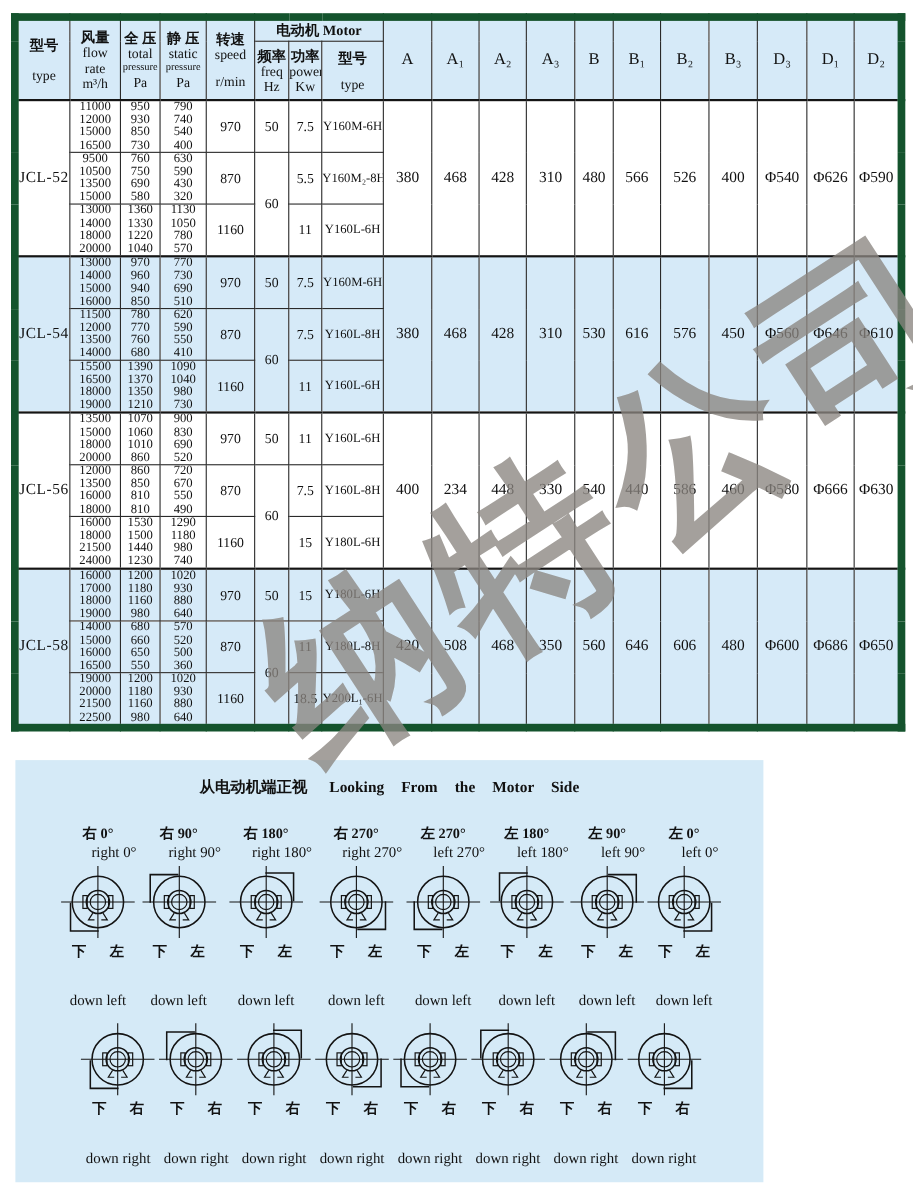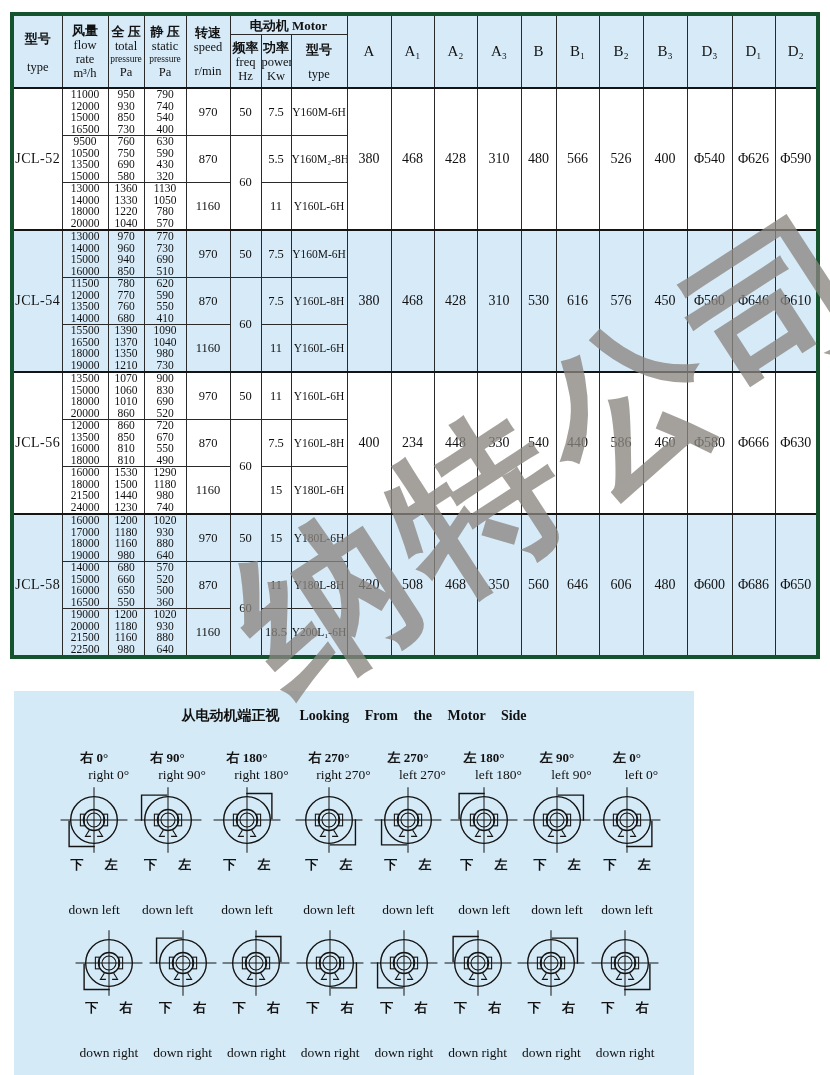--- a/index.html
+++ b/index.html
@@ -2,21 +2,21 @@
 <html><head>
 <meta charset="utf-8">
 <style>
   html,body{margin:0;padding:0;}
   body{width:830px;height:1075px;overflow:hidden;background:#fff;
        font-family:"Liberation Serif","DejaVu Serif",serif;color:#111;}
   .page{position:relative;width:830px;height:1075px;}
 
   
   table.spec{position:absolute;left:10px;top:12px;width:702px;border-collapse:collapse;
-             table-layout:fixed;border:4px solid #14532d;}
+             table-layout:fixed;border:7px solid #14532d;}
   table.spec th,table.spec td{border:1px solid #2a2a2a;text-align:center;vertical-align:middle;
              padding:0;overflow:hidden;}
   table.spec thead th{background:#d6eaf8;font-weight:normal;}
   .h-zh{font-size:13px;font-weight:bold;line-height:15px;}
   .h-en{font-size:12.5px;line-height:14px;}
   .h-small{font-size:9.5px;line-height:12px;}
   .h-gap{display:block;height:10px;}
   .dim-h{font-size:15px;}
   tr.block-start td{border-top:2px solid #141414;}
   tr.shaded td{background:#d6eaf8;}
@@ -30,21 +30,21 @@
   
   .watermark{position:absolute;left:195px;top:555px;z-index:5;pointer-events:none;
              transform:rotate(-33deg);transform-origin:0 0;
              font-size:168px;font-weight:bold;letter-spacing:12px;white-space:nowrap;
              color:rgba(138,133,128,0.78);}
 
   
   .panel{position:absolute;left:14px;top:691px;width:680px;height:384px;background:#d5eaf7;}
   .panel-title{text-align:center;margin-top:16px;font-size:14px;font-weight:bold;}
   .panel-title .en{margin-left:20px;word-spacing:12px;}
-  .diag-row{display:flex;justify-content:flex-end;padding:0 32px 0 58px;}
+  .diag-row{display:flex;justify-content:center;padding:0 55px 0 58px;}
   .diag-row.r1{margin-top:24px;}
   .diag-row.r2{margin-top:8px;}
   .diag-cell{width:82px;display:flex;flex-direction:column;align-items:center;}
   .o-zh{font-size:13px;font-weight:bold;white-space:nowrap;}
   .o-en{font-size:13.5px;white-space:nowrap;line-height:15px;margin-left:29px;}
   .cap-zh{font-size:13px;font-weight:bold;letter-spacing:9px;margin-top:1px;white-space:nowrap;text-indent:9px;}
   .cap-en{font-size:13.5px;line-height:14px;white-space:nowrap;margin-top:29px;}
   .fan{margin-top:3px;}
 </style>
 </head>

